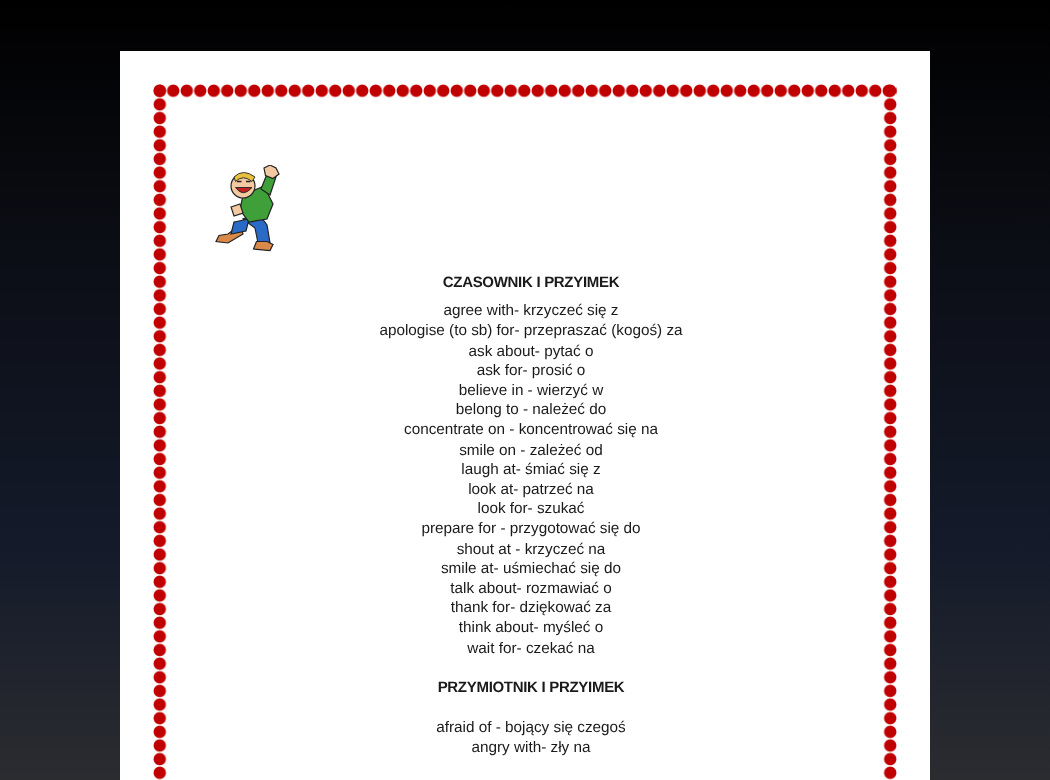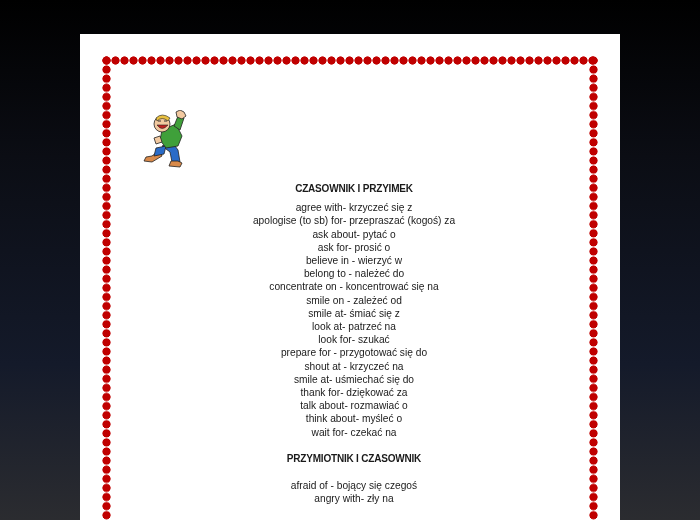--- a/index.html
+++ b/index.html
@@ -69,30 +69,30 @@
     <div class="heading">CZASOWNIK I PRZYIMEK</div>
     <div>
       <div class="item">agree with- krzyczeć się z</div>
       <div class="item">apologise (to sb) for- przepraszać (kogoś) za</div>
       <div class="item">ask about- pytać o</div>
       <div class="item">ask for- prosić o</div>
       <div class="item">believe in - wierzyć w</div>
       <div class="item">belong to - należeć do</div>
       <div class="item">concentrate on - koncentrować się na</div>
       <div class="item">smile on - zależeć od</div>
-      <div class="item">smile at- śmiać się z</div>
+      <div class="item">laugh at- śmiać się z</div>
       <div class="item">look at- patrzeć na</div>
       <div class="item">look for- szukać</div>
       <div class="item">prepare for - przygotować się do</div>
       <div class="item">shout at - krzyczeć na</div>
       <div class="item">smile at- uśmiechać się do</div>
+      <div class="item">talk about- rozmawiać o</div>
       <div class="item">thank for- dziękować za</div>
-      <div class="item">talk about- rozmawiać o</div>
       <div class="item">think about- myśleć o</div>
       <div class="item">wait for- czekać na</div>
     </div>
-    <div class="heading heading2">PRZYMIOTNIK I CZASOWNIK</div>
+    <div class="heading heading2">PRZYMIOTNIK I PRZYIMEK</div>
     <div>
       <div class="item">afraid of - bojący się czegoś</div>
       <div class="item">angry with- zły na</div>
     </div>
   </div>
 </div>
 
 </body></html>

